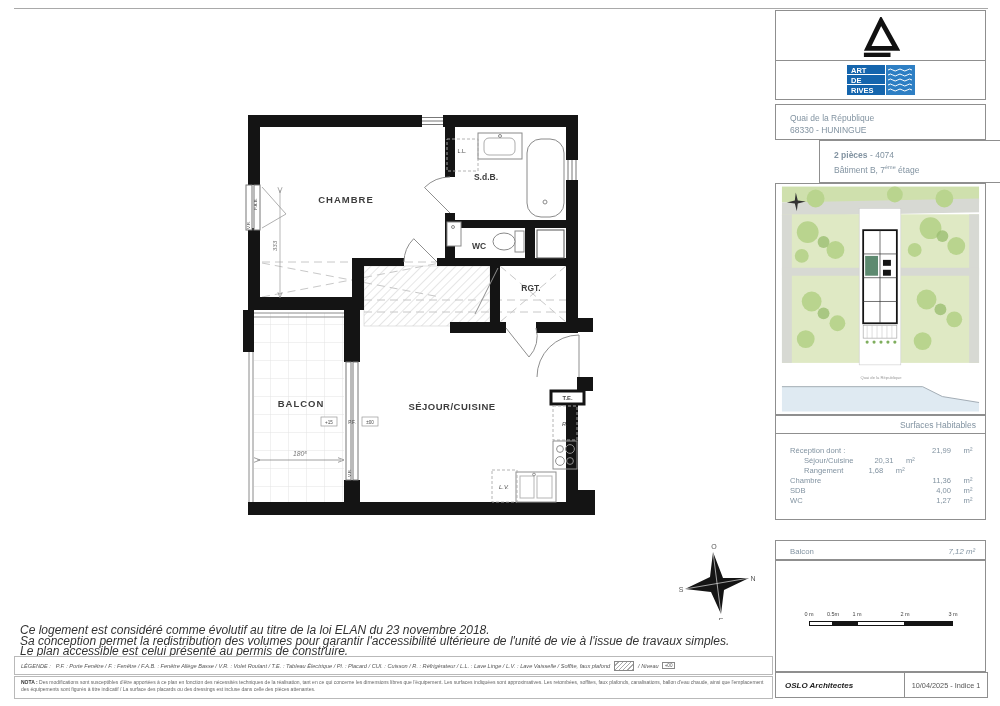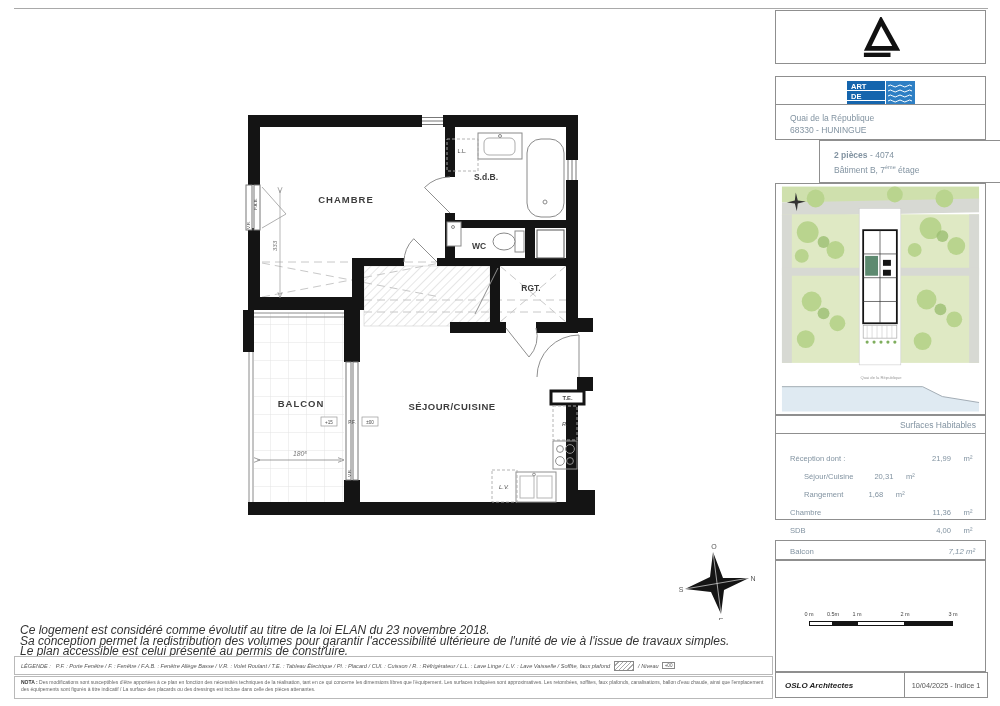--- a/index.html
+++ b/index.html
@@ -14,21 +14,21 @@
   .addr{font-size:8.5px;line-height:12px;padding:7px 0 0 14px;}
   .unitline{font-size:8.5px;line-height:12px;padding:8px 0 0 14px;margin-left:44px;}
   .unitline b{font-weight:bold;}
   .unitnum{color:#8293a1;}
   sup{font-size:5.5px;}
   .surfhead{font-size:8.5px;text-align:right;padding:4px 9px 0 0;}
   .stable{font-size:7.6px;line-height:10px;padding:12px 10px 0 14px;color:#8293a1;}
   .srow{display:flex;align-items:baseline;}
   .srow .lbl{flex:1;}
   .srow.indent .lbl{padding-left:14px;}
-  .vgrp{display:flex;margin-top:8px;}
+  .vgrp{display:flex;}
   .vgrp .val{width:40px;text-align:right;}
   .vgrp .unit{width:14px;text-align:center;padding-left:10px;}
   .vgrp.mid{margin-right:72px;}
   .totalrow{font-size:8.5px;font-weight:bold;font-style:italic;text-align:right;padding:6px 10px 0 0;color:#6e7f8d;}
   .balcrow{display:flex;font-size:7.8px;padding:6px 10px 0 14px;color:#8293a1;}
   .balcrow .lbl{flex:1;}
   .balcrow .val{font-style:italic;}
   
   .scalebar{position:absolute;}
   .sb-seg{position:absolute;top:10px;height:5px;border:1px solid #141414;box-sizing:border-box;}
@@ -233,21 +233,21 @@
     </g>
   </svg>
 
   <div class="sbox brandbox" style="top:10px;height:54px;">
     <svg width="38" height="40" viewBox="0 0 40 42">
       <path d="M20 4 L36 33 L6 33 Z" fill="none" stroke="#111" stroke-width="5"></path>
       <line x1="2" y1="40" x2="30" y2="40" stroke="#111" stroke-width="5"></line>
     </svg>
   </div>
 
-  <div class="sbox" style="top:76px;height:40px;display:flex;align-items:center;justify-content:center;">
+  <div class="sbox" style="top:60px;height:40px;display:flex;align-items:center;justify-content:center;">
     <svg width="68" height="30" viewBox="0 0 68 30">
       <rect x="0" y="0" width="38" height="9" fill="#1565ad"></rect>
       <rect x="0" y="10" width="38" height="9" fill="#1565ad"></rect>
       <rect x="0" y="20" width="38" height="10" fill="#1565ad"></rect>
       <rect x="39" y="0" width="29" height="30" fill="#2e7fc4"></rect>
       <g stroke="#ffffff" stroke-width="1" fill="none">
         <path d="M41 5 q2.4 -2 4.8 0 t4.8 0 t4.8 0 t4.8 0 t4.8 0"></path>
         <path d="M41 10 q2.4 -2 4.8 0 t4.8 0 t4.8 0 t4.8 0 t4.8 0"></path>
         <path d="M41 15 q2.4 -2 4.8 0 t4.8 0 t4.8 0 t4.8 0 t4.8 0"></path>
         <path d="M41 20 q2.4 -2 4.8 0 t4.8 0 t4.8 0 t4.8 0 t4.8 0"></path>

